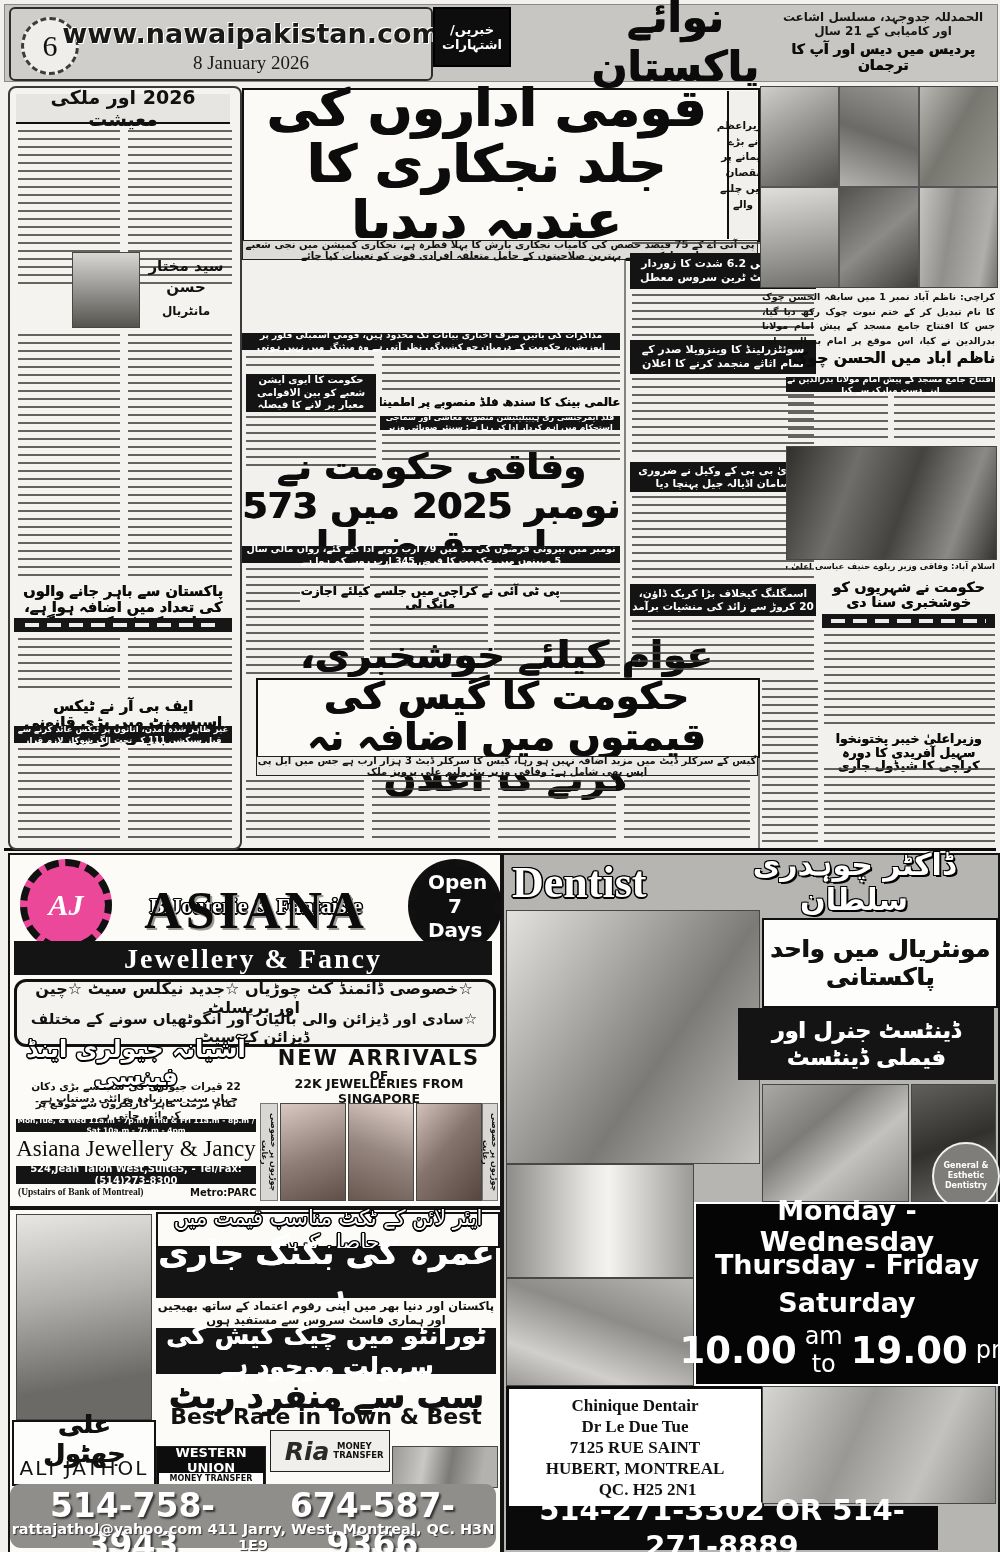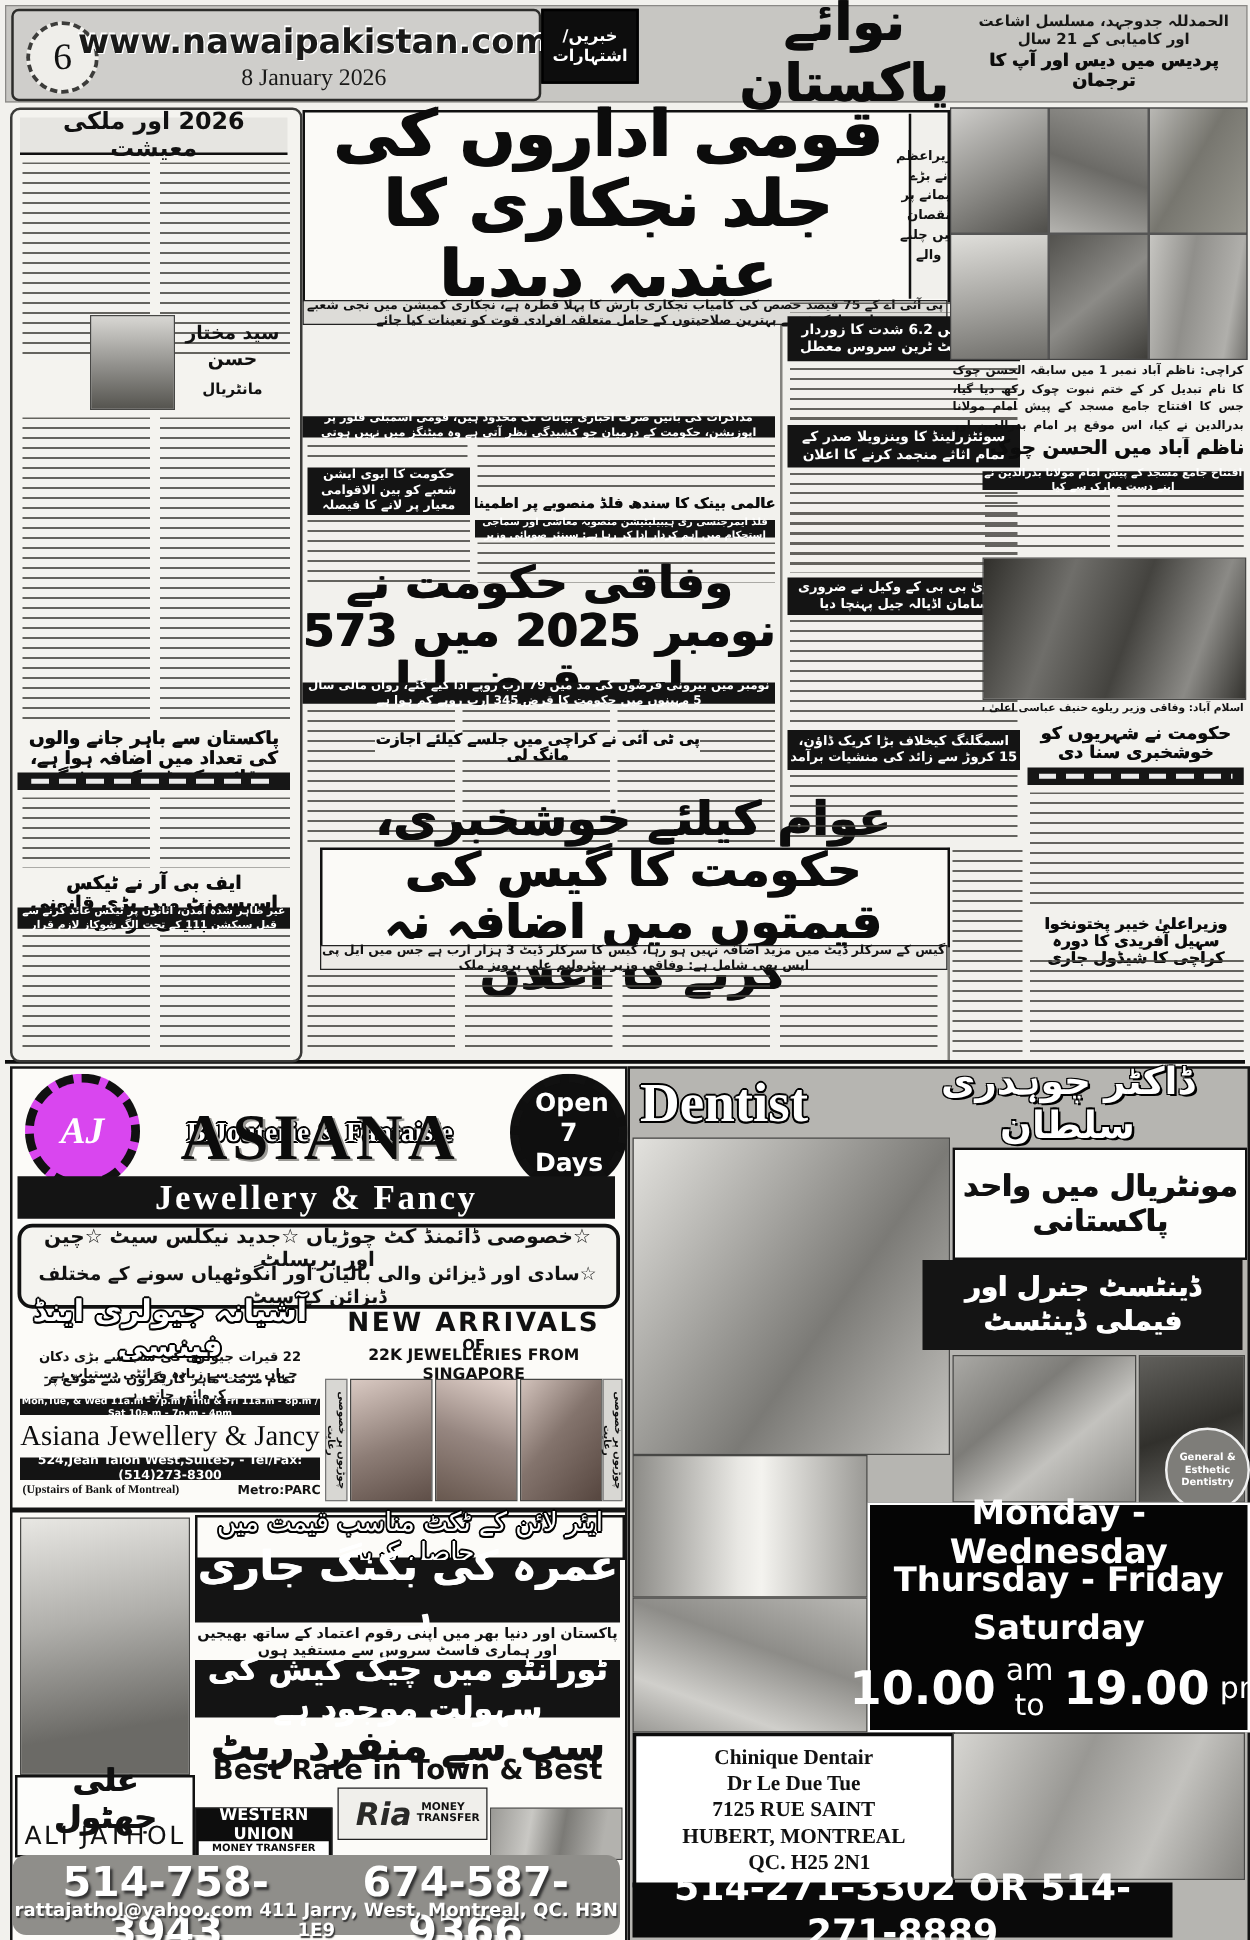--- a/index.html
+++ b/index.html
@@ -113,21 +113,21 @@
   <div class="tx" style="left:498px;top:780px;width:118px;height:64px;"></div>
   <div class="tx" style="left:624px;top:780px;width:126px;height:64px;"></div>
 
   <div class="tx" style="left:632px;top:242px;width:182px;height:8px;"></div>
   <div class="bar" style="left:630px;top:253px;width:186px;height:36px;font-size:11px;">جاپان میں 6.2 شدت کا زوردار زلزلہ، بلٹ ٹرین سروس معطل</div>
   <div class="tx" style="left:632px;top:294px;width:182px;height:42px;"></div>
   <div class="bar" style="left:630px;top:340px;width:186px;height:34px;font-size:11px;">سوئٹزرلینڈ کا وینزویلا صدر کے تمام اثاثے منجمد کرنے کا اعلان</div>
   <div class="tx" style="left:632px;top:378px;width:182px;height:80px;"></div>
   <div class="bar" style="left:630px;top:462px;width:186px;height:30px;font-size:10.5px;">بشریٰ بی بی کے وکیل نے ضروری سامان اڈیالہ جیل پہنچا دیا</div>
   <div class="tx" style="left:632px;top:496px;width:182px;height:84px;"></div>
-  <div class="bar" style="left:630px;top:584px;width:186px;height:32px;font-size:10.5px;">اسمگلنگ کیخلاف بڑا کریک ڈاؤن، 15 کروڑ سے زائد کی منشیات برآمد</div>
+  <div class="bar" style="left:630px;top:584px;width:186px;height:32px;font-size:10.5px;">اسمگلنگ کیخلاف بڑا کریک ڈاؤن، 20 کروڑ سے زائد کی منشیات برآمد</div>
   <div class="tx" style="left:632px;top:620px;width:182px;height:54px;"></div>
   <div class="tx" style="left:762px;top:680px;width:56px;height:164px;"></div>
 
   <div class="abs" style="left:760px;top:86px;width:236px;height:200px;display:grid;grid-template-columns:1fr 1fr 1fr;
               grid-template-rows:1fr 1fr;gap:2px;background:#555;border:1px solid #444;">
     <div style="background:linear-gradient(150deg,#cfcecb,#8a8985 55%,#4f4e4a);"></div>
     <div style="background:linear-gradient(200deg,#9a9995,#6b6a66 50%,#b4b3af);"></div>
     <div style="background:linear-gradient(120deg,#b9b8b4,#77766f 45%,#98978f);"></div>
     <div style="background:linear-gradient(170deg,#e0dfdb,#a3a29e 55%,#6e6d69);"></div>
     <div style="background:linear-gradient(140deg,#53524e,#8c8b87 50%,#3f3e3a);"></div>
@@ -142,21 +142,21 @@
   <div class="ph dark" style="left:786px;top:446px;width:209px;height:112px;background:linear-gradient(110deg,#302f2b,#6f6e6a 30%,#44433f 55%,#8b8a86 80%,#34332f);"></div>
   <div class="abs ur" style="left:786px;top:561px;width:209px;height:14px;font-size:8.5px;font-weight:bold;text-align:center;
               white-space:nowrap;overflow:hidden;">اسلام آباد: وفاقی وزیر ریلوے حنیف عباسی اعلیٰ سطحی اجلاس کی صدارت کر رہے ہیں</div>
   <div class="abs head" style="left:822px;top:580px;width:173px;height:32px;font-size:14px;">حکومت نے شہریوں کو خوشخبری سنا دی</div>
   <div class="dashbar" style="left:822px;top:614px;width:173px;height:14px;"></div>
   <div class="tx" style="left:824px;top:634px;width:171px;height:94px;"></div>
   <div class="abs head" style="left:822px;top:732px;width:173px;height:32px;font-size:12.5px;">وزیراعلیٰ خیبر پختونخوا سہیل آفریدی کا دورہ کراچی کا شیڈول جاری</div>
   <div class="tx" style="left:824px;top:768px;width:171px;height:76px;"></div>
 
   <div class="abs" style="left:8px;top:853px;width:490px;height:351px;background:#fcfbf8;border:2px solid #141414;">
-    <div class="starburst" style="left:10px;top:4px;width:78px;height:78px;border:7px dashed #111;background:#d946ef;">
+    <div class="starburst" style="left:10px;top:4px;width:78px;height:78px;border:7px dashed #111;background:#ec4899;">
       <span class="serif" style="color:#fff;font-size:30px;font-weight:bold;font-style:italic;">AJ</span>
     </div>
     <div class="abs ctr serif hollow" style="left:96px;top:2px;width:300px;height:26px;font-size:22px;font-weight:bold;margin-top:36px;">BiJouterie &amp; Fantaisie</div>
     <div class="abs ctr serif" style="left:96px;top:26px;width:300px;height:58px;font-size:52px;font-weight:bold;letter-spacing:4px;
                 color:#0b0b0b;text-shadow:2px 2px 0 #9a9995;">ASIANA</div>
     <div class="starburst" style="left:398px;top:4px;width:80px;height:80px;border:7px dashed #111;background:#0f0f0f;">
       <span style="color:#fff;font-size:20px;font-weight:bold;text-align:center;width:54px;line-height:1.2;">Open 7 Days</span>
     </div>
     <div class="bar serif" style="left:4px;top:86px;width:478px;height:34px;font-size:28px;letter-spacing:2px;direction:ltr;">Jewellery &amp; Fancy</div>
     <div class="abs" style="left:4px;top:124px;width:476px;height:62px;border:3px solid #111;border-radius:12px;background:#f4f3ef;">

